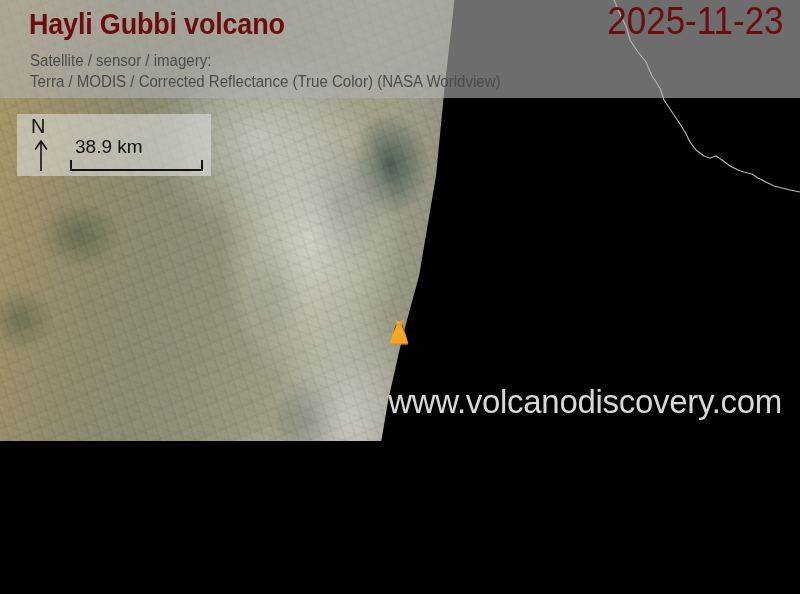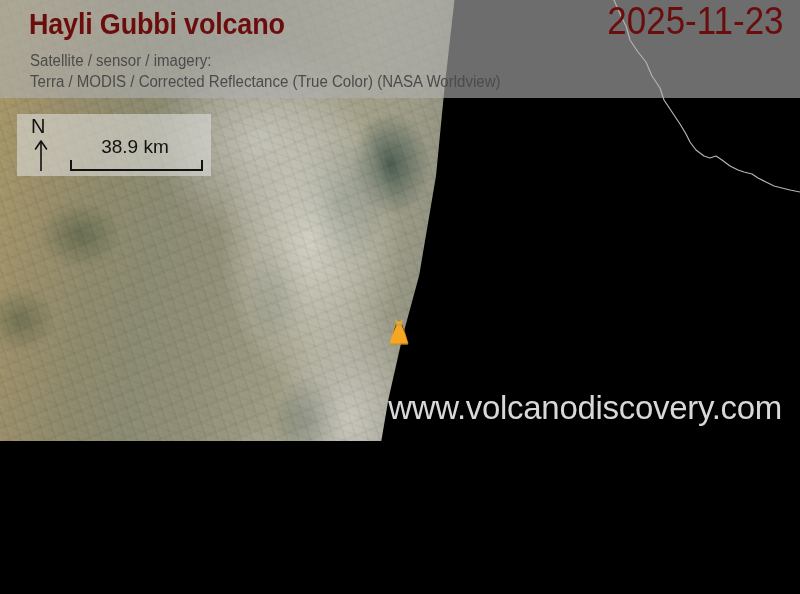--- a/index.html
+++ b/index.html
@@ -147,41 +147,40 @@
     left: 14px; top: 1px;
     font-size: 20px;
     color: #111;
     font-family: "Liberation Sans", sans-serif;
   }
   .north-arrow { position: absolute; left: 17px; top: 24px; }
   .scale-text {
     position: absolute;
     left: 58px; top: 22px;
     width: 120px;
-    text-align: center;
     font-size: 19px;
     color: #111;
     font-family: "Liberation Sans", sans-serif;
   }
   .scale-bracket {
     position: absolute;
     left: 53px; top: 46px;
     width: 129px; height: 9px;
     border-bottom: 2px solid #111;
     border-left: 2px solid #111;
     border-right: 2px solid #111;
   }
 
   
   .volcano-marker { position: absolute; left: 388px; top: 316px; }
 
   
   .watermark {
     position: absolute;
-    right: 18px; bottom: 14px;
+    right: 18px; bottom: 20px;
     font-size: 33px;
     color: #d8d8d8;
     font-family: "Liberation Sans", sans-serif;
     letter-spacing: -0.3px;
     white-space: nowrap;
   }
 </style>
 </head>
 <body>
 

